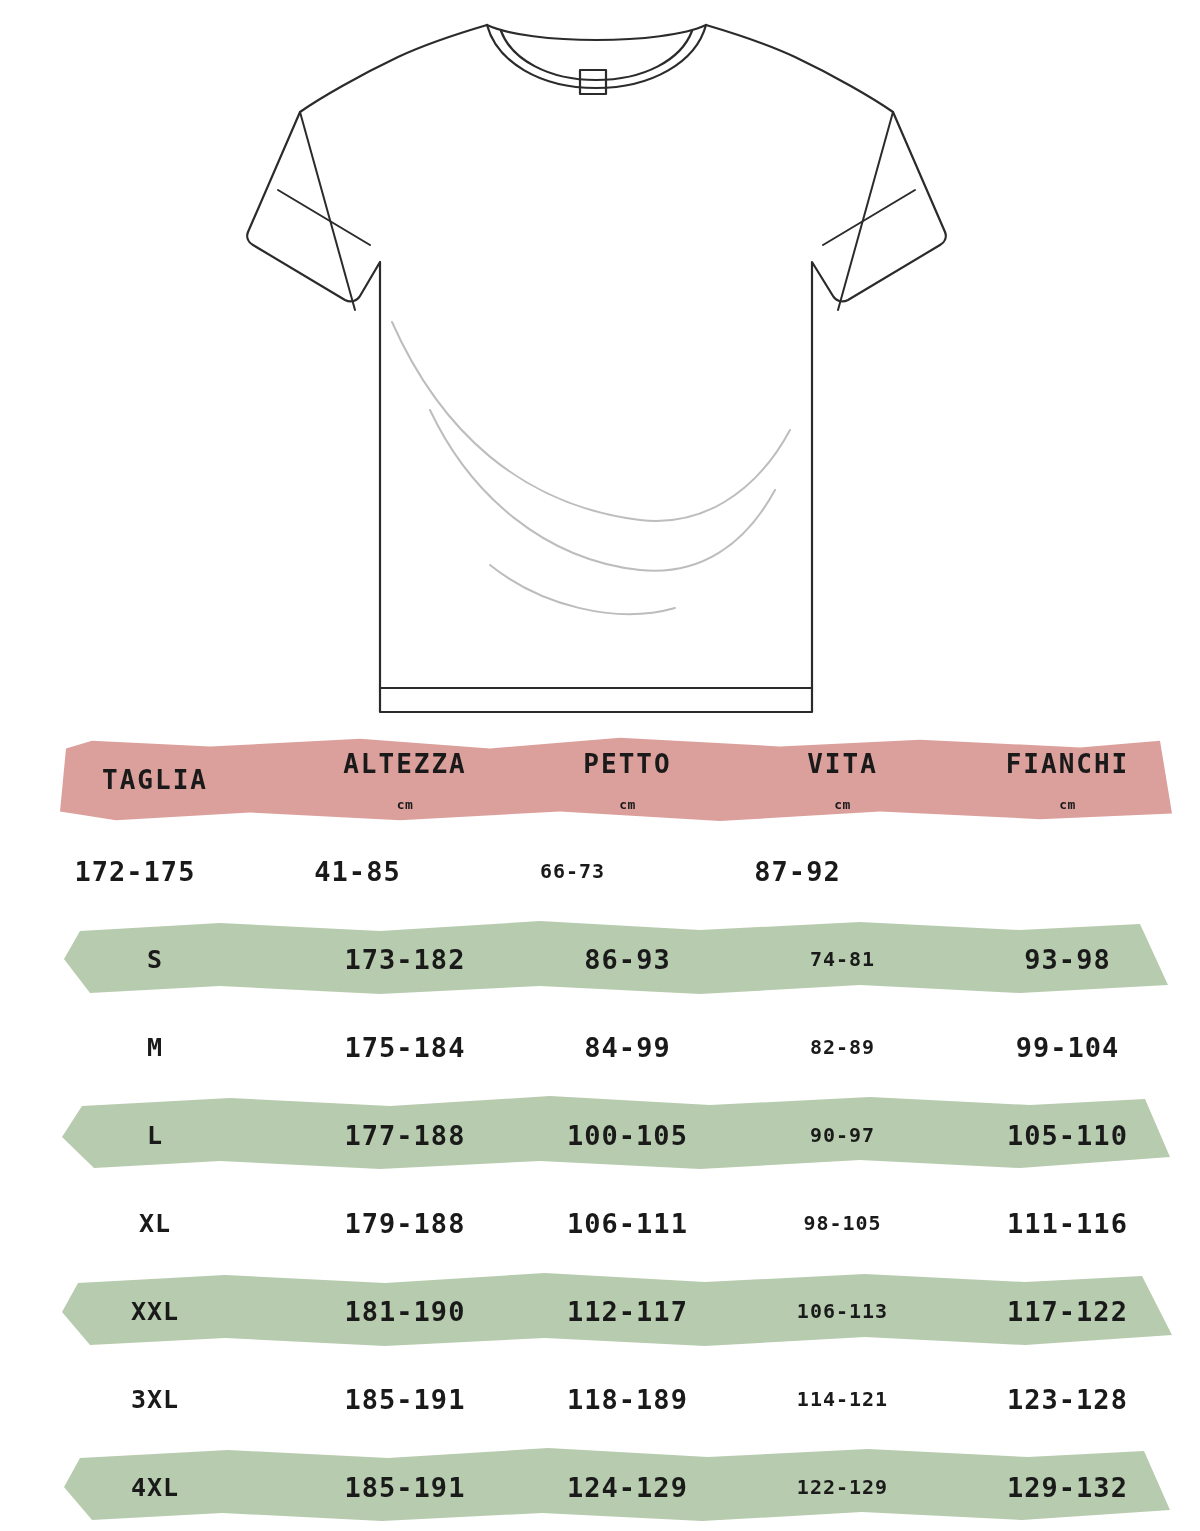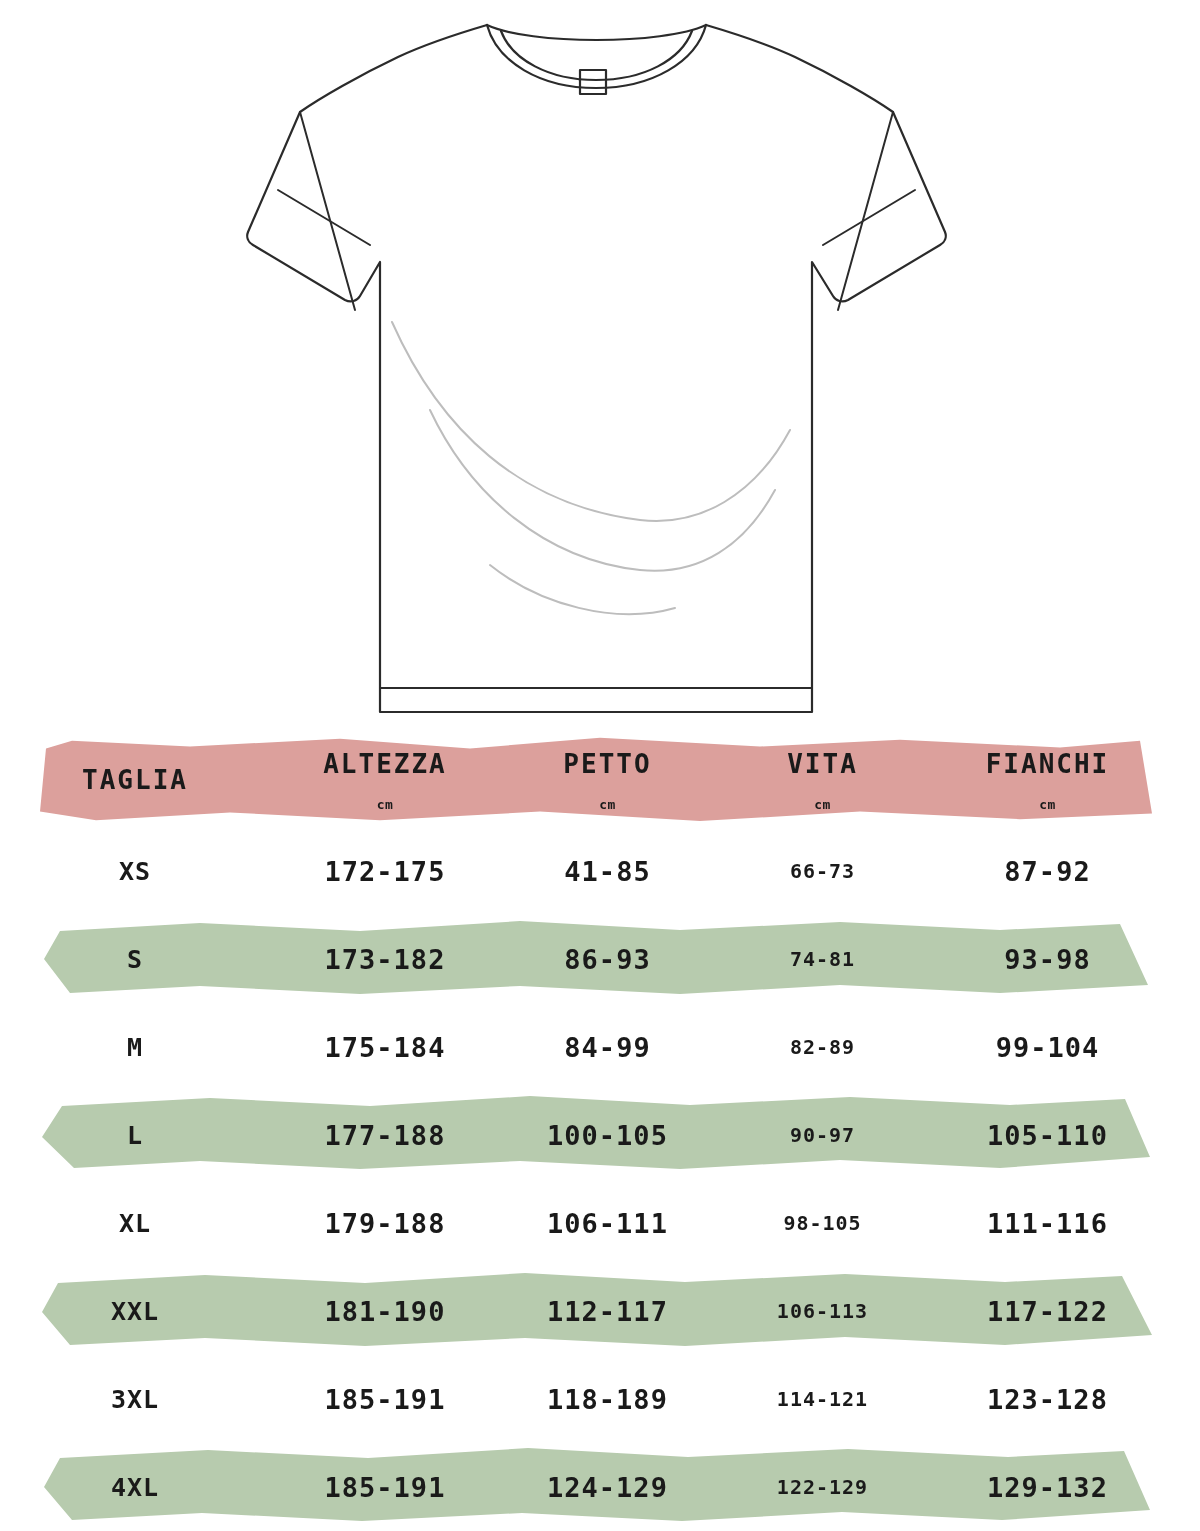--- a/index.html
+++ b/index.html
@@ -24,20 +24,21 @@
     height: 735px;
   }
 
   
   #size-table {
     position: absolute;
     left: 0;
     top: 735px;
     width: 1089px;
     height: 796px;
+    padding-left: 20px;
   }
 
   .row {
     position: relative;
     height: 88px;
     box-sizing: border-box;
   }
   .row .brush {
     position: absolute;
     left: 0;
@@ -163,21 +164,20 @@
       </div>
       <div class="cell c-fianchi">
         <span>FIANCHI</span>
         <span class="unit">cm</span>
       </div>
     </div>
   </div>
 
   <div class="row">
     <div class="cells">
-      <div class="cell c-size">XS</div>
       <div class="cell c-alt">172-175</div>
       <div class="cell c-petto">41-85</div>
       <div class="cell c-vita">66-73</div>
       <div class="cell c-fianchi">87-92</div>
     </div>
   </div>
 
   <div class="row">
     <svg class="brush" viewBox="0 0 1200 88" preserveAspectRatio="none">
       <path d="M60 16 L 200 8 L 360 16 L 520 6 L 680 15 L 840 7 L 1000 15 L 1120 9 L 1148 70 L 1000 78 L 840 70 L 680 79 L 520 71 L 360 79 L 200 71 L 70 78 L 44 44 Z" fill="#b7cbae"></path>

